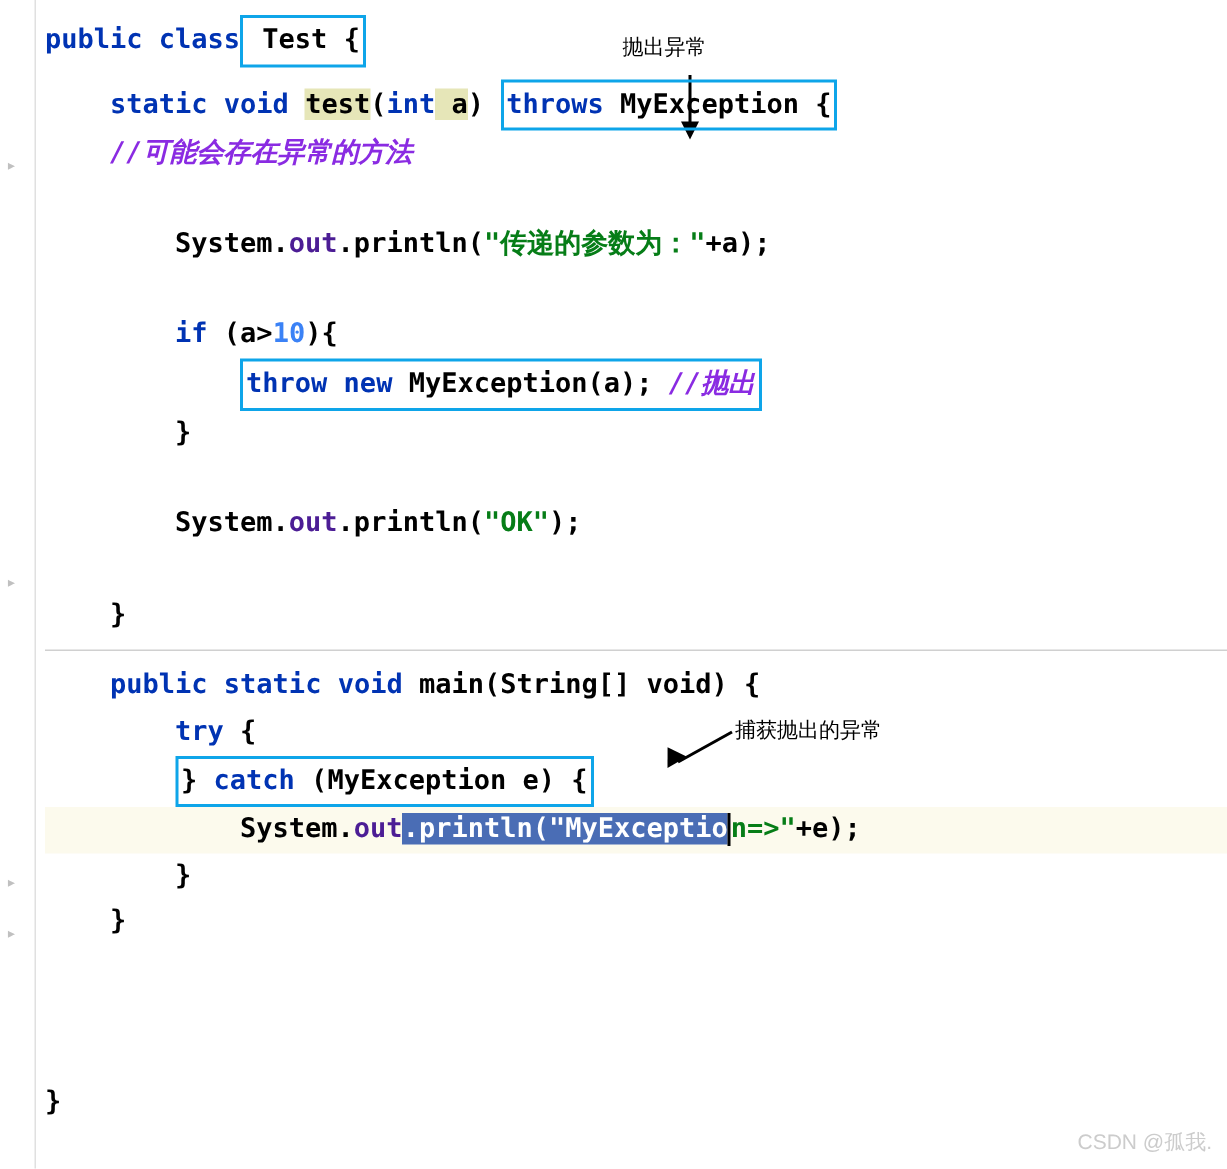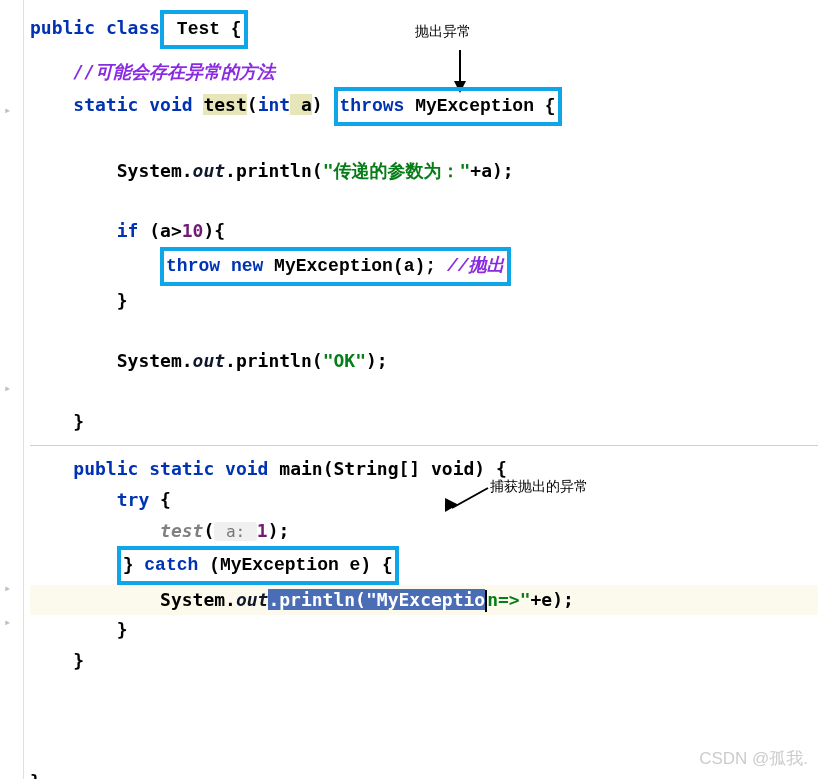--- a/index.html
+++ b/index.html
@@ -36,38 +36,37 @@
       color: #c0c0c0;
       font-size: 12px;
     }
     .line {
       white-space: pre;
       position: relative;
     }
     .kw { color: #0033b3; margin-top: 28px; }
     .comment { color: #808080; font-style: italic; }
     .comment-purple { color: #8a2be2; font-style: italic; }
-    .field { color: #0f172a; font-style: italic; }
+    .field { color: #4c1d95; }
     .str { color: #067d17; }
-    .num { color: #701a75; }
+    .num { color: #3b82f6; }
     .param-hint { 
       color: #787878; 
       font-style: normal; 
       font-weight: normal;
       background: #f0f0f0;
       padding: 0 2px;
       border-radius: 2px;
       font-size: 16px;
     }
     .highlight-bg { background: #e6e6b8; }
     .box-orange {
-      border: 4px solid #0ea5e9;
+      border: 2px solid #0ea5e9;
       display: inline-block;
       padding: 0 2px;
-      font-family: Liberation Mono, monospace;
     }
     .annotation {
       position: absolute;
       color: #000000;
       font-family: "SimSun", sans-serif;
       font-size: 14px;
       font-weight: normal;
     }
     .arrow {
       position: absolute;
@@ -87,21 +86,21 @@
       border-right: 2px solid #000;
       display: inline-block;
       height: 22px;
       vertical-align: middle;
     }
     .watermark {
       position: absolute;
       right: 10px;
       bottom: 5px;
       color: #cccccc;
-      font-size: 17px;
+      font-size: 14px;
       font-family: sans-serif;
       font-weight: normal;
     }
   </style>
 </head>
 <body>
 
 <div class="gutter">
   <span class="gutter-icon" style="top:100px">▸</span>
   <span class="gutter-icon" style="top:378px">▸</span>
@@ -118,38 +117,37 @@
 </svg>
 
 <div class="annotation" style="top:475px; left:490px;">捕获抛出的异常</div>
 <svg class="arrow" style="top:480px; left:440px;" width="50" height="40">
   <line x1="48" y1="8" x2="12" y2="28" stroke="#000" stroke-width="2"></line>
   <polygon points="5,32 12,20 20,32" fill="#000" transform="rotate(-30 5 32)"></polygon>
 </svg>
 
 <div class="line"><span class="kw">public</span> <span class="kw">class</span><span class="box-orange"><span> Test {</span></span></div>
 <div class="line" style="height:8px"></div>
+<div class="line">    <span class="kw">static</span> <span class="kw">void</span> <span class="highlight-bg">test</span><span>(</span><span class="kw">int</span><span class="highlight-bg"> a</span><span>) </span><span class="box-orange"><span class="kw">throws</span><span> MyException {</span></span></div>
 <div class="line">    <span class="comment-purple">//可能会存在异常的方法</span></div>
-<div class="line">    <span class="kw">static</span> <span class="kw">void</span> <span class="highlight-bg">test</span><span>(</span><span class="kw">int</span><span class="highlight-bg"> a</span><span>) </span><span class="box-orange"><span class="kw">throws</span><span> MyException {</span></span></div>
 <div class="line" style="height:30px"></div>
 <div class="line">        <span>System.</span><span class="field">out</span><span>.println(</span><span class="str">"传递的参数为："</span><span>+a);</span></div>
 <div class="line" style="height:30px"></div>
 <div class="line">        <span class="kw">if</span><span> (a&gt;</span><span class="num">10</span><span>){</span></div>
 <div class="line">            <span class="box-orange"><span class="kw">throw</span> <span class="kw">new</span><span> MyException(a); </span><span class="comment-purple">//抛出</span></span></div>
 <div class="line">        <span>}</span></div>
 <div class="line" style="height:30px"></div>
 <div class="line">        <span>System.</span><span class="field">out</span><span>.println(</span><span class="str">"OK"</span><span>);</span></div>
 <div class="line" style="height:30px"></div>
 <div class="line">    <span>}</span></div>
 
 <div class="divider"></div>
 
 <div class="line">    <span class="kw">public</span> <span class="kw">static</span> <span class="kw">void</span><span> main(String[] void) {</span></div>
 <div class="line">        <span class="kw">try</span><span> {</span></div>
-<div class="line">            <span class="comment" style="font-style:italic">test</span><span>(</span><span class="param-hint"> a: </span><span class="num">1</span><span>);</span></div>
 <div class="line">        <span class="box-orange"><span>} </span><span class="kw">catch</span><span> (MyException e) {</span></span></div>
 <div class="line caret-line">            <span>System.</span><span class="field">out</span><span class="selection">.println("MyExceptio</span><span class="caret"></span><span class="str">n=&gt;"</span><span>+e);</span></div>
 <div class="line">        <span>}</span></div>
 <div class="line">    <span>}</span></div>
 <div class="line" style="height:90px"></div>
 <div class="line"><span>}</span></div>
 
 </div>
 
 <div class="watermark">CSDN @孤我.</div>

